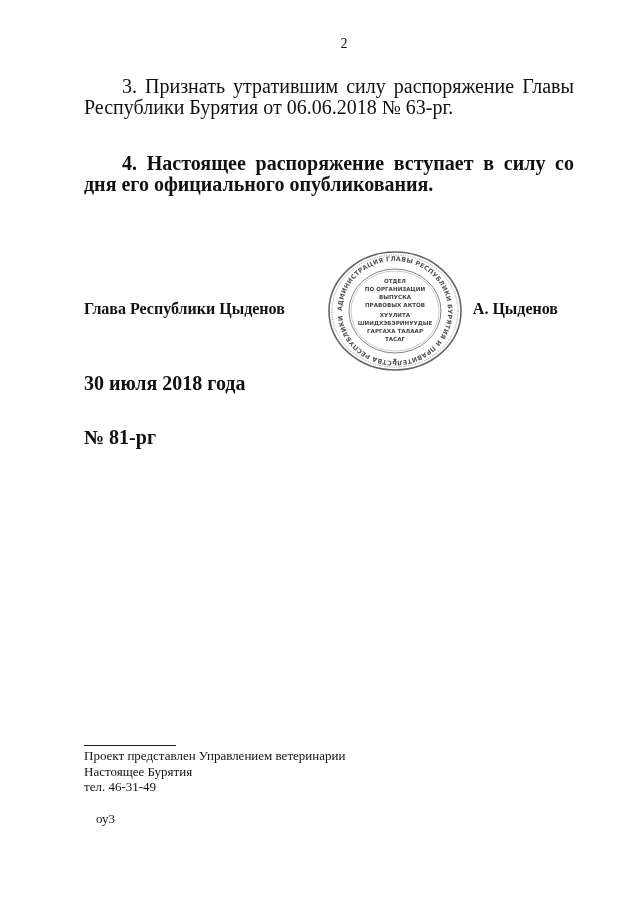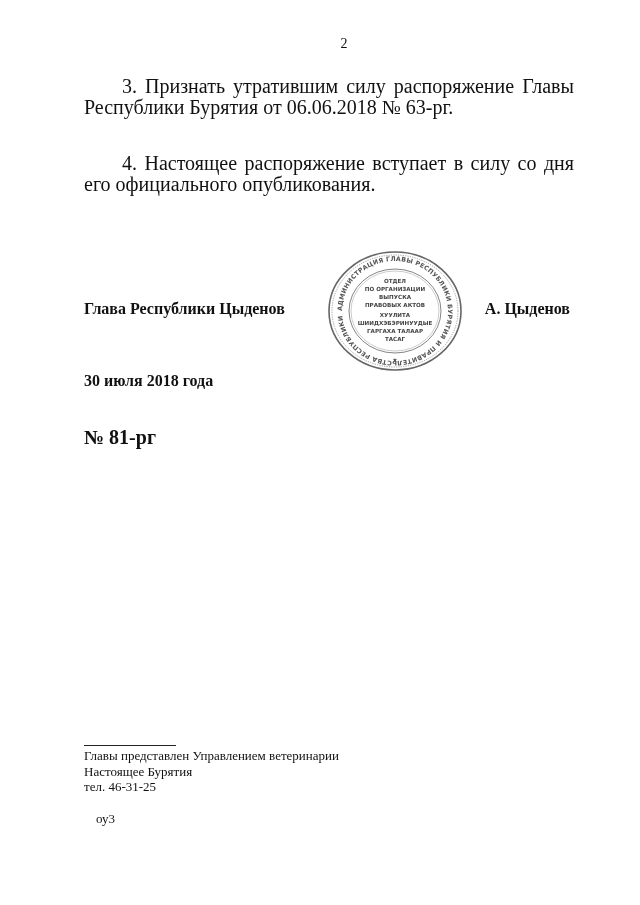--- a/index.html
+++ b/index.html
@@ -37,48 +37,48 @@
       font-size: 20px;
       line-height: 21px;
       text-align: justify;
       text-align-last: left;
     }
     .para .indent {
       display: inline-block;
       width: 38px;
     }
     .para-3 { top: 76px; }
-    .para-4 { top: 153px; }
+    .para-4 { top: 153px; font-weight: bold; }
 
     .sig-row {
       position: absolute;
       top: 300px;
       left: 84px;
       width: 490px;
       height: 24px;
       font-weight: bold;
       font-size: 16px;
     }
     .sig-title { position: absolute; left: 0; top: 0; }
-    .sig-name { position: absolute; right: 4px; top: 0; text-align: right; }
+    .sig-name { position: absolute; right: 16px; top: 0; text-align: right; }
 
     .seal {
       position: absolute;
       left: 327px;
       top: 250px;
       width: 136px;
       height: 122px;
     }
 
     .doc-date {
       position: absolute;
       top: 372px;
       left: 84px;
       font-weight: bold;
-      font-size: 16px;
+      font-size: 20px;
     }
     .doc-number {
       position: absolute;
       top: 426px;
       left: 84px;
       font-weight: bold;
       font-size: 20px;
     }
 
     .footnote-rule {
@@ -145,19 +145,19 @@
       </g>
       <text x="68" y="112" font-size="6" text-anchor="middle" fill="#555" font-family="DejaVu Sans, sans-serif">★</text>
     </svg>
   </div>
 
   <div class="doc-date">30 июля 2018 года</div>
   <div class="doc-number">№ 81-рг</div>
 
   <div class="footnote-rule"></div>
   <div class="footnote">
-    <div>Главы представлен Управлением ветеринарии</div>
+    <div>Проект представлен Управлением ветеринарии</div>
     <div>Настоящее Бурятия</div>
-    <div>тел. 46-31-25</div>
+    <div>тел. 46-31-49</div>
   </div>
   <div class="code">оу3</div>
 
 </div>
 
 </body></html>

